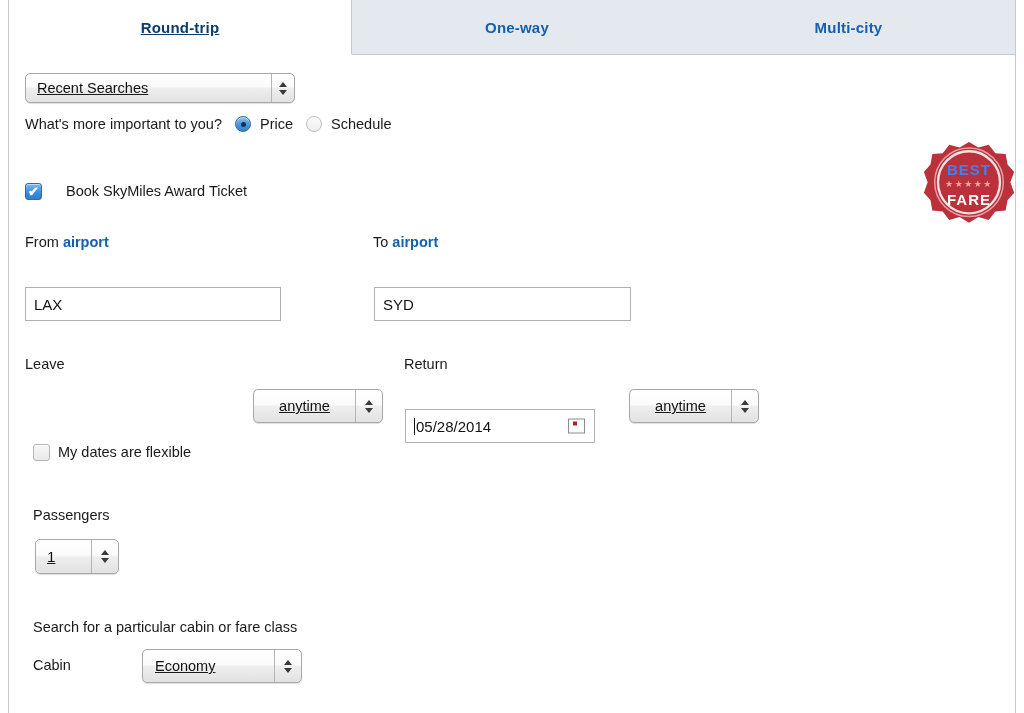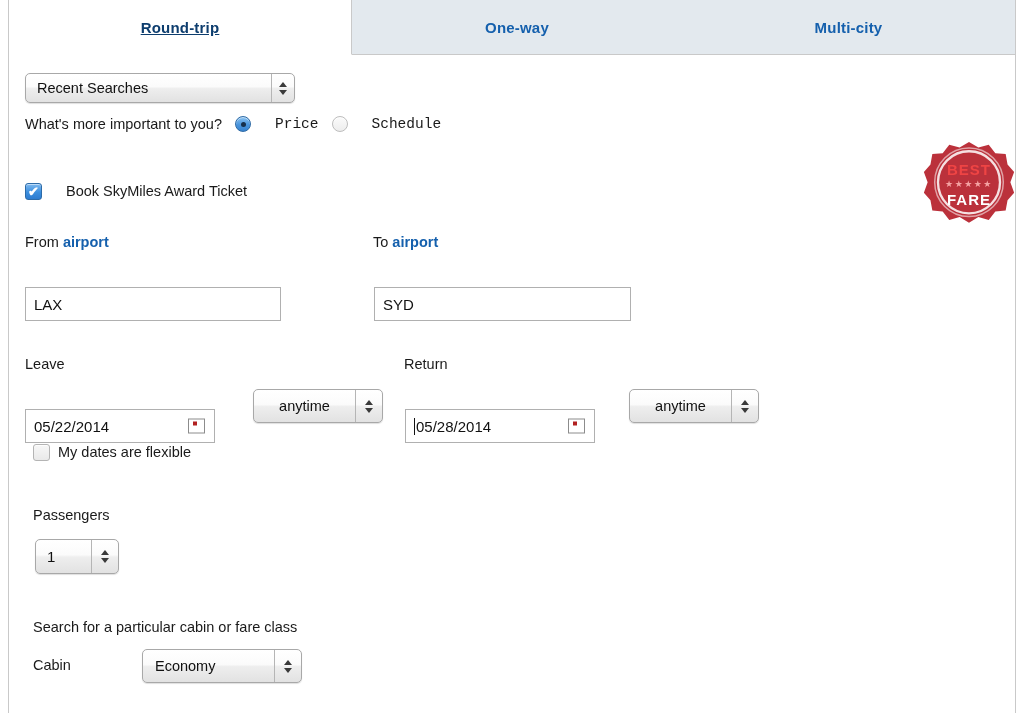--- a/index.html
+++ b/index.html
@@ -87,20 +87,21 @@
     align-items: stretch;
     height: 30px;
     border: 1px solid #a8a8a8;
     border-radius: 5px;
     background: linear-gradient(to bottom, #ffffff 0%, #fbfbfb 45%, #eeeeee 52%, #e2e2e2 100%);
     box-shadow: 0 1px 1px rgba(0,0,0,0.13);
     box-sizing: border-box;
     cursor: pointer;
     user-select: none;
     overflow: hidden;
+    text-decoration: underline;
   }
   .aqua-select .sel-text {
     flex: 1;
     display: flex;
     align-items: center;
     padding: 0 8px 0 11px;
     font-size: 14px;
     color: #111;
     white-space: nowrap;
   }
@@ -261,21 +262,21 @@
 
   #recent-search-select { left: 16px; top: 73px; width: 270px; }
   #recent-search-select .sel-text { font-size: 14.5px; }
 
   #importance-row {
     left: 16px; top: 116px;
     display: flex; align-items: center; gap: 4px;
     white-space: nowrap;
   }
   #importance-row .q { margin-right: 9px; }
-  #importance-row .opt-label { margin: 0 9px 0 20px; font-family: Liberation Mono, monospace; }
+  #importance-row .opt-label { margin: 0 9px 0 5px; }
 
   #skymiles-row {
     left: 16px; top: 183px;
     display: flex; gap: 24px;
   }
 
   #best-fare-badge { left: 913px; top: 140px; width: 94px; height: 94px; }
 
   #from-label { left: 16px; top: 234px; }
   #to-label   { left: 364px; top: 234px; }
@@ -357,21 +358,21 @@
     <svg width="94" height="94" viewBox="0 0 100 100" aria-hidden="true">
       <g>
         <path d="M50 2
                  L60 8 L71 5 L78 14 L89 15 L91 26 L98 34 L94 45 L98 56 L91 64 L89 75 L78 76 L71 85 L60 82 L50 88
                  L40 82 L29 85 L22 76 L11 75 L9 64 L2 56 L6 45 L2 34 L9 26 L11 15 L22 14 L29 5 L40 8 Z" fill="#b51f2a" opacity="0.92"></path>
         <circle cx="50" cy="45" r="33" fill="none" stroke="#ffffff" stroke-width="2.5" opacity="0.85"></circle>
         <circle cx="50" cy="45" r="36.5" fill="none" stroke="#ffffff" stroke-width="1.6" opacity="0.55"></circle>
       </g>
     </svg>
     <div style="position:absolute; left:0; top:0; width:94px; height:94px; display:flex; flex-direction:column; align-items:center; justify-content:center; pointer-events:none;">
-      <div style="font-size:15px; font-weight:bold; color:#ef4444; letter-spacing:1px; line-height:1; margin-top:-6px;">BEST</div>
+      <div style="font-size:15px; font-weight:bold; color:#3b82f6; letter-spacing:1px; line-height:1; margin-top:-6px;">BEST</div>
       <div style="font-size:9px; color:#f5a3a3; letter-spacing:1.5px; line-height:1; margin:3px 0;">★★★★★</div>
       <div style="font-size:15px; font-weight:bold; color:#ffffff; letter-spacing:1px; line-height:1;">FARE</div>
     </div>
   </div>
 
   <div id="from-label" class="abs lbl">
     <span>From</span>
     <span class="link">airport</span>
   </div>
   <div id="to-label" class="abs lbl">
@@ -382,27 +383,20 @@
   <div id="from-input" class="abs txt-input">
     <span class="val">LAX</span>
   </div>
   <div id="to-input" class="abs txt-input">
     <span class="val">SYD</span>
   </div>
 
   <div id="leave-label" class="abs lbl">Leave</div>
   <div id="return-label" class="abs lbl">Return</div>
 
-  <div id="leave-date" class="abs txt-input">
-    <span class="val">05/22/2014</span>
-    <span class="cal-icon">
-      <span class="cal-head"></span>
-      <span class="cal-grid"><span class="cal-dot"></span></span>
-    </span>
-  </div>
 
   <div id="leave-time-select" class="abs aqua-select">
     <span class="sel-text">anytime</span>
     <span class="sel-arrows">
       <span class="tri-up"></span>
         <span class="tri-dn"></span>
     </span>
   </div>
 
   <div id="return-date" class="abs txt-input">

